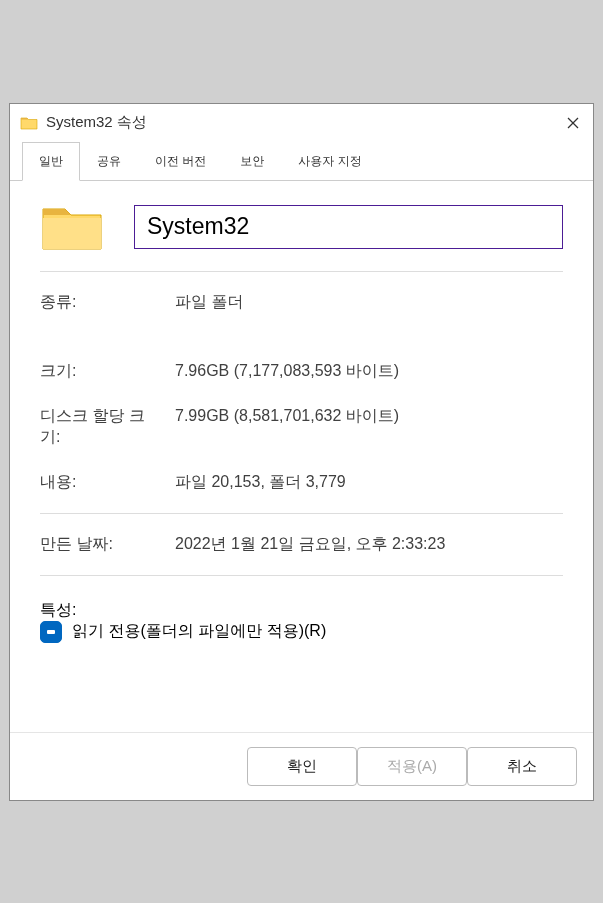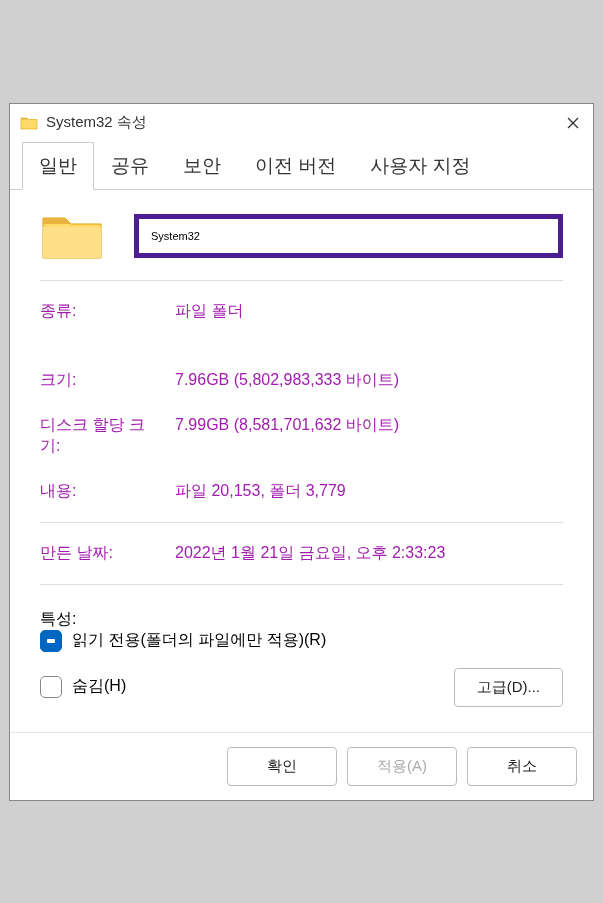--- a/index.html
+++ b/index.html
@@ -53,21 +53,21 @@
       margin-right: -10px;
     }
     .tabs {
       display: flex;
       padding: 0 12px;
       border-bottom: 1px solid #ccc;
       gap: 0;
     }
     .tab {
       padding: 10px 16px;
-      font-size: 19px;
+      font-size: 12px;
       color: #333;
       cursor: pointer;
       border: 1px solid transparent;
       border-bottom: none;
       margin-bottom: -1px;
     }
     .tab.active {
       border: 1px solid #ccc;
       border-bottom: 1px solid #fff;
       background: #fff;
@@ -84,33 +84,33 @@
       padding-bottom: 18px;
       border-bottom: 1px solid #ddd;
     }
     .folder-icon {
       width: 64px;
       height: 52px;
     }
     .name-input {
       flex: 1;
       height: 44px;
-      border: 5px solid #4c1d95;
+      border: 1px solid #4c1d95;
       padding: 16px 12px;
-      font-size: 11px;
+      font-size: 23px;
       font-family: inherit;
     }
     .props {
       padding-top: 8px;
     }
     .prop-row {
       display: flex;
       padding: 12px 0;
       font-size: 16px;
-      color: #a21caf;
+      color: #404040;
       align-items: flex-start;
     }
     .prop-label {
       width: 120px;
       flex-shrink: 0;
     }
     .prop-value {
       flex: 1;
       margin-left: 15px;
     }
@@ -128,20 +128,21 @@
       width: 120px;
       flex-shrink: 0;
       font-size: 16px;
       padding-top: 4px;
     }
     .attrs-controls {
       flex: 1;
     }
     .checkbox-row {
       display: flex;
+      align-items: center;
       gap: 10px;
       margin-bottom: 16px;
       font-size: 16px;
     }
     .checkbox {
       width: 22px;
       height: 22px;
       border: 1.5px solid #888;
       border-radius: 5px;
       display: flex;
@@ -175,21 +176,21 @@
       font-family: inherit;
       color: #222;
     }
     .btn:disabled {
       color: #aaa;
       cursor: default;
     }
     .footer {
       display: flex;
       justify-content: flex-end;
-      gap: 10px;
+      gap: 0;
       padding: 14px 16px;
       border-top: 1px solid #e5e5e5;
     }
     .footer .btn {
       min-width: 110px;
     }
   </style>
 </head>
 <body>
 
@@ -206,22 +207,22 @@
       <svg width="12" height="12" viewBox="0 0 12 12">
         <line x1="1" y1="1" x2="11" y2="11" stroke="#333" stroke-width="1.2"></line>
         <line x1="11" y1="1" x2="1" y2="11" stroke="#333" stroke-width="1.2"></line>
       </svg>
     </div>
   </div>
 
   <div class="tabs">
     <div class="tab active">일반</div>
     <div class="tab">공유</div>
+    <div class="tab">이전 버전</div>
     <div class="tab">보안</div>
-    <div class="tab">이전 버전</div>
     <div class="tab">사용자 지정</div>
   </div>
 
   <div class="content">
     <div class="header-row">
       <span class="folder-icon">
         <svg viewBox="0 0 64 52" width="64" height="52">
           <path d="M3 8 L25 8 L31 14 L61 14 L61 48 L3 48 Z" fill="#FFD96A" stroke="#D9A400" stroke-width="1"></path>
           <path d="M3 8 L25 8 L31 14 L3 14 Z" fill="#E8B43F"></path>
           <path d="M3 17 L61 17 L61 48 L3 48 Z" fill="#FFE088"></path>
@@ -232,21 +233,21 @@
 
     <div class="props">
       <div class="prop-row">
         <div class="prop-label">종류:</div>
         <div class="prop-value">파일 폴더</div>
       </div>
       <div class="prop-row">
       </div>
       <div class="prop-row">
         <div class="prop-label">크기:</div>
-        <div class="prop-value">7.96GB (5,802,983,333 바이트)</div>
+        <div class="prop-value">7.96GB (7,177,083,593 바이트)</div>
       </div>
       <div class="prop-row">
         <div class="prop-label">디스크 할당 크기:</div>
         <div class="prop-value">7.99GB (8,581,701,632 바이트)</div>
       </div>
       <div class="prop-row">
         <div class="prop-label">내용:</div>
         <div class="prop-value">파일 20,153, 폴더 3,779</div>
       </div>
       <hr class="divider">
@@ -260,29 +261,20 @@
         <div class="attrs-label">특성:</div>
         <div class="attrs-controls">
           <div class="checkbox-row">
             <div class="checkbox checked">
               <svg width="12" height="10" viewBox="0 0 12 10">
                 <rect x="2" y="3" width="8" height="4" fill="#fff" rx="1"></rect>
               </svg>
             </div>
             <span>읽기 전용(폴더의 파일에만 적용)(R)</span>
           </div>
-          <div class="advanced-row">
-            <div class="checkbox-row" style="margin-bottom:0">
-              <div class="checkbox">
-                
-              </div>
-              <span>숨김(H)</span>
-            </div>
-            <button class="btn">고급(D)...</button>
-          </div>
         </div>
       </div>
     </div>
   </div>
 
   <div class="footer">
     <button class="btn">확인</button>
     <button class="btn" disabled="">적용(A)</button>
     <button class="btn">취소</button>
   </div>

